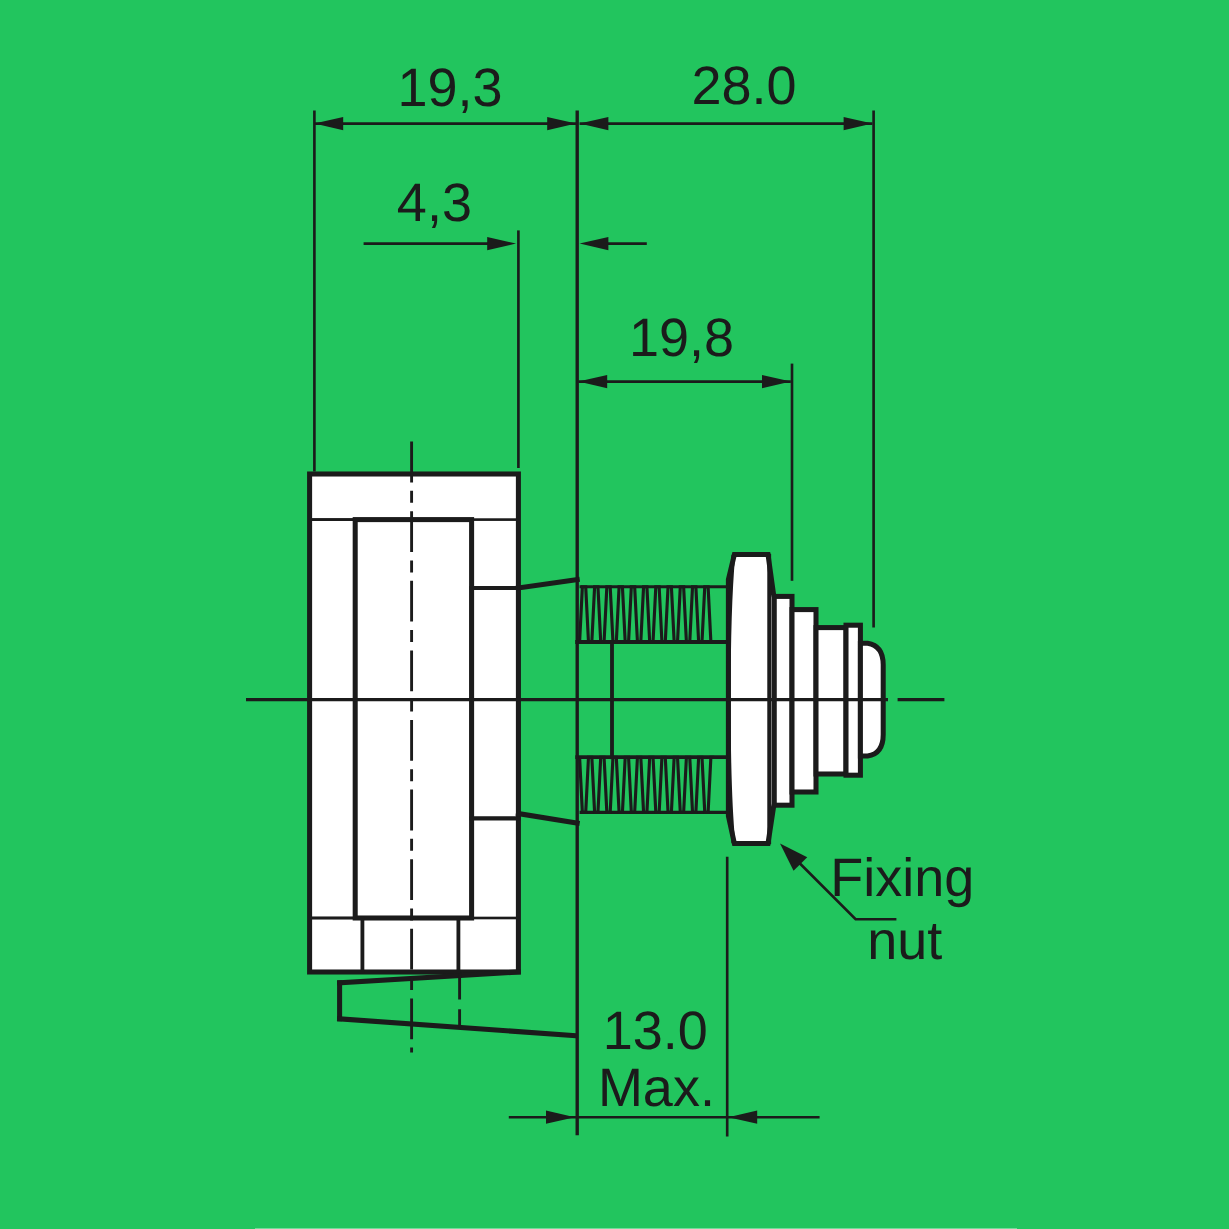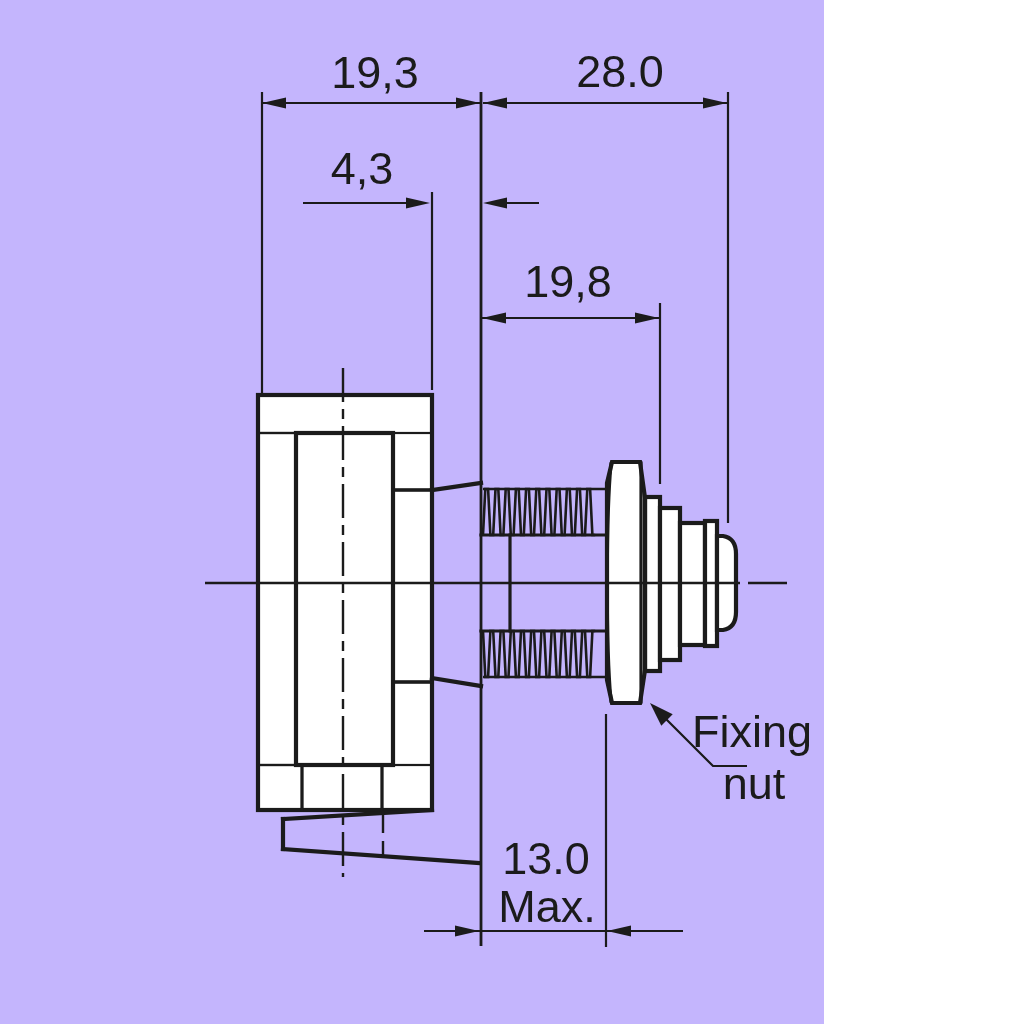--- a/index.html
+++ b/index.html
@@ -1,16 +1,16 @@
 <!DOCTYPE html>
 <html><head>
 <meta charset="utf-8">
 <style>
   html,body{margin:0;padding:0;background:#ffffff;}
-  .stage{width:824px;height:1024px;position:relative;background:#c4b5fd;overflow:hidden;}
+  .stage{width:1024px;height:1024px;position:relative;background:#22c55e;overflow:hidden;}
   svg{display:block;}
   text{font-family:"Liberation Sans","DejaVu Sans",sans-serif;font-size:45px;fill:#1b1b1b;}
   .thick{stroke:#1b1b1b;stroke-width:4.2;fill:none;stroke-linecap:square;}
   .med{stroke:#1b1b1b;stroke-width:3.2;fill:none;stroke-linecap:square;}
   .thin{stroke:#1b1b1b;stroke-width:2.2;fill:none;stroke-linecap:butt;}
   .teeth{stroke:#1b1b1b;stroke-width:2.6;fill:none;}
   .whitefill{fill:#ffffff;stroke:#1b1b1b;stroke-width:4.2;}
   .arrow{fill:#1b1b1b;stroke:none;}
 </style>
 </head>

